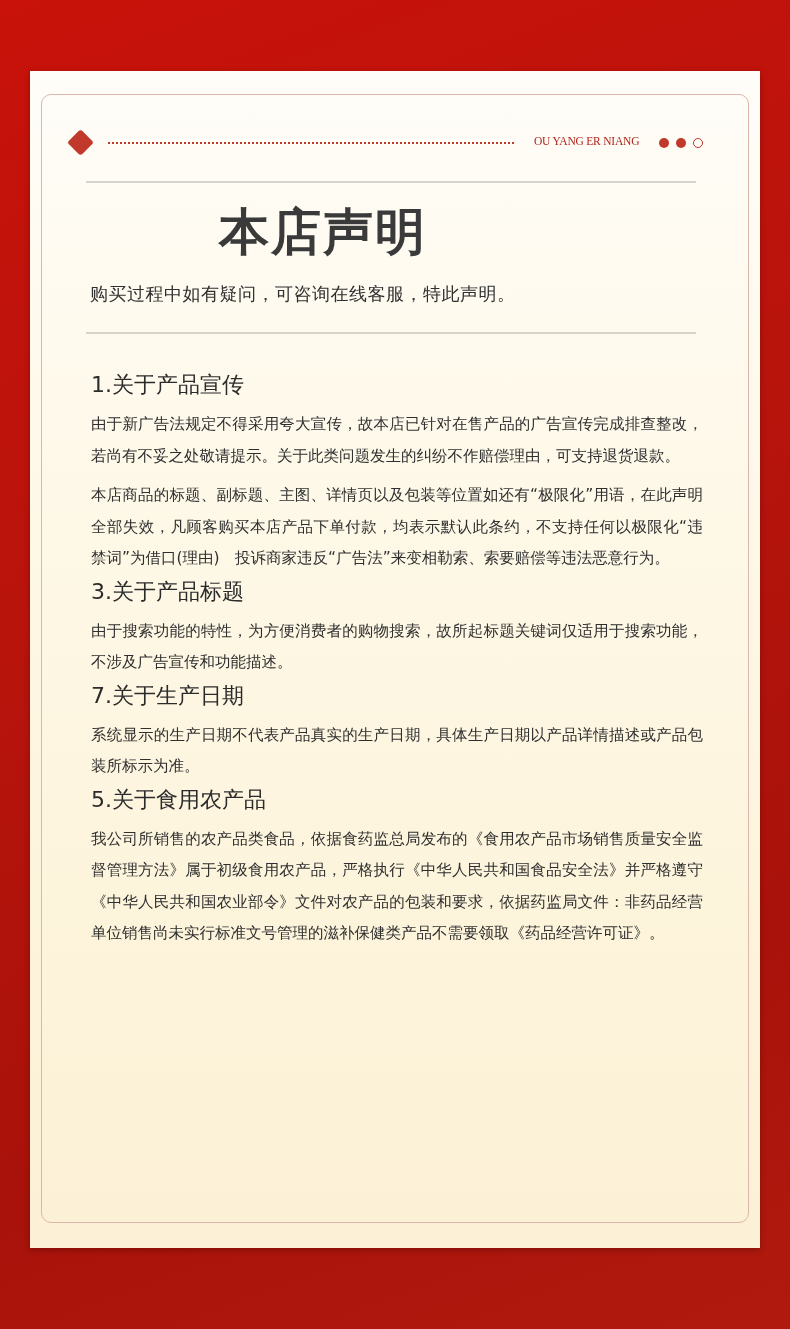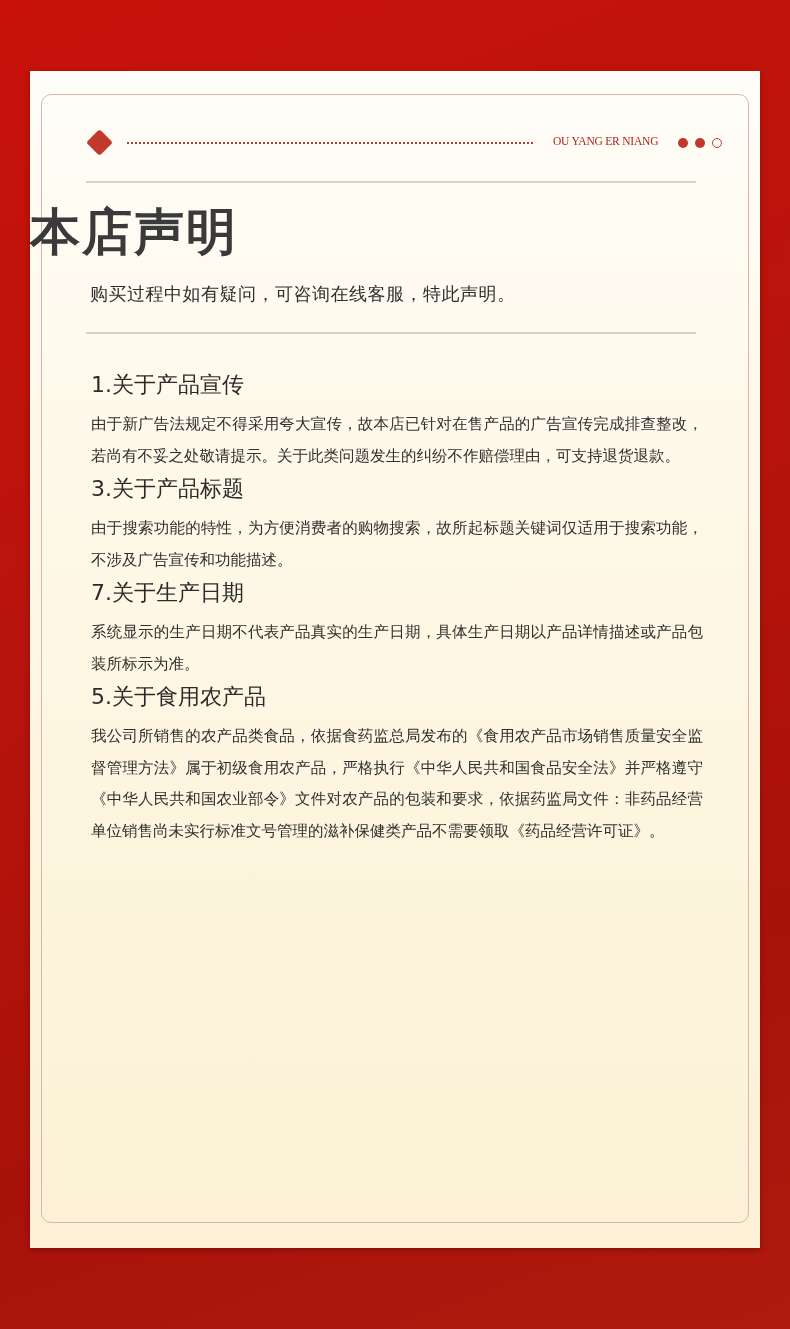--- a/index.html
+++ b/index.html
@@ -18,21 +18,21 @@
     }
     .frame {
       position: absolute;
       left: 11px; top: 23px;
       width: 708px; height: 1129px;
       border: 1px solid #dcb6ac;
       border-radius: 10px;
     }
     .topbar {
       position: absolute;
-      left: 58px; top: 60px;
+      left: 39px; top: 60px;
       width: 640px; height: 26px;
     }
     .diamond {
       position: absolute;
       left: 2px; top: 2px;
       width: 19px; height: 19px;
       background: #c0392b;
       transform: rotate(45deg);
       border-radius: 3px;
     }
@@ -59,21 +59,21 @@
     .rule {
       position: absolute;
       left: 56px; width: 610px; height: 2px;
       background: #d6d3cb;
     }
     .rule.r1 { top: 110px; }
     .rule.r2 { top: 261px; }
     .title {
       position: absolute;
       left: 0; top: 128px; width: 586px;
-      text-align: left;
+      text-align: center;
       font-family: "DejaVu Serif", "Liberation Serif", serif;
       font-weight: bold;
       font-size: 50px;
       color: #3a3a3a;
       letter-spacing: 2px;
     }
     .subtitle {
       position: absolute;
       left: 60px; top: 211px;
       font-size: 18px;
@@ -122,20 +122,21 @@
   <h1 class="title">本店声明</h1>
   <div class="subtitle">购买过程中如有疑问，可咨询在线客服，特此声明。</div>
   <div class="rule r2"></div>
 
   <div class="sections">
     <div class="section">
       <div class="sec-title">1.关于产品宣传</div>
       <div class="sec-body">由于新广告法规定不得采用夸大宣传，故本店已针对在售产品的广告宣传完成排查整改，若尚有不妥之处敬请提示。关于此类问题发生的纠纷不作赔偿理由，可支持退货退款。</div>
     </div>
     <div class="section">
+      <div class="sec-body">本店商品的标题、副标题、主图、详情页以及包装等位置如还有“极限化”用语，在此声明全部失效，凡顾客购买本店产品下单付款，均表示默认此条约，不支持任何以极限化“违禁词”为借口(理由)　投诉商家违反“广告法”来变相勒索、索要赔偿等违法恶意行为。</div>
     </div>
     <div class="section">
       <div class="sec-title">3.关于产品标题</div>
       <div class="sec-body">由于搜索功能的特性，为方便消费者的购物搜索，故所起标题关键词仅适用于搜索功能，不涉及广告宣传和功能描述。</div>
     </div>
     <div class="section">
       <div class="sec-title">7.关于生产日期</div>
       <div class="sec-body">系统显示的生产日期不代表产品真实的生产日期，具体生产日期以产品详情描述或产品包装所标示为准。</div>
     </div>
     <div class="section">

